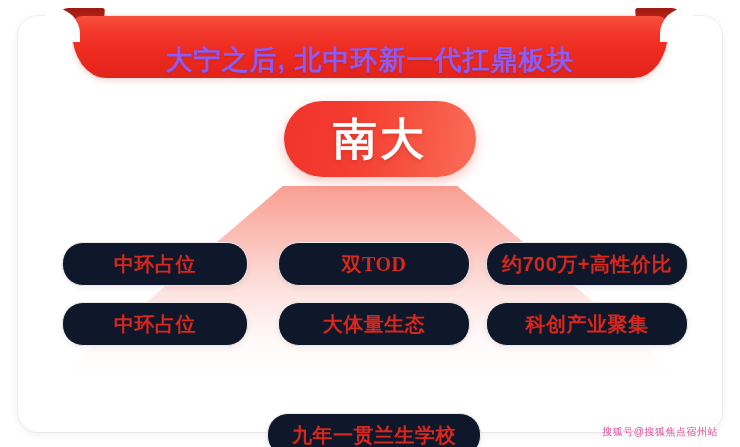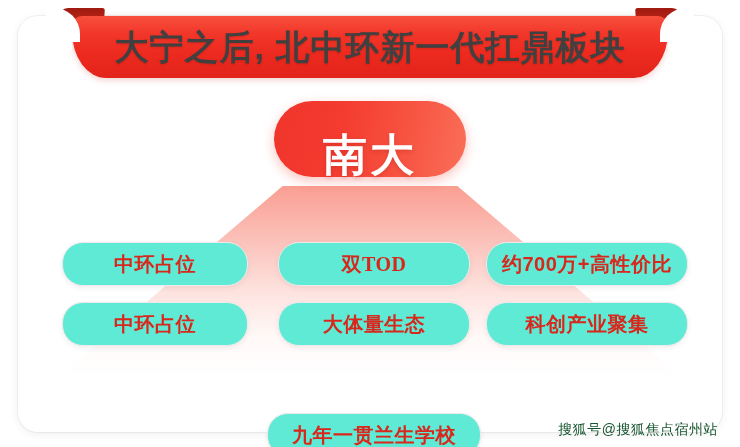--- a/index.html
+++ b/index.html
@@ -92,28 +92,28 @@
   }
   .ribbon::after {
     right: -34px;
     border-top-left-radius: 26px;
     box-shadow: -8px -8px 0 0 #ffffff;
   }
 
   .banner-text {
     position: absolute;
     left: 72px;
-    top: 20px;
+    top: 32px;
     width: 596px;
     height: 56px;
     display: flex;
     align-items: center;
     justify-content: center;
-    color: #404040;
-    font-size: 34px;
+    color: #8b5cf6;
+    font-size: 27px;
     font-weight: bold;
     letter-spacing: 1px;
     text-shadow: 0 1px 2px rgba(150,25,15,0.35);
     z-index: 4;
     white-space: nowrap;
   }
 
   
   .funnel {
     position: absolute;
@@ -127,51 +127,51 @@
         rgba(252,205,198,0.58) 55%,
         rgba(255,232,228,0.26) 80%,
         rgba(255,255,255,0) 100%);
     clip-path: polygon(35.9% 0%, 64.1% 0%, 100% 100%, 0% 100%);
     z-index: 1;
   }
 
   
   .badge {
     position: absolute;
-    left: 274px;
+    left: 284px;
     top: 101px;
     width: 192px;
     height: 76px;
     border-radius: 38px;
     background: linear-gradient(100deg,
         #f0342b 0%,
         #f43c31 35%,
         #f75442 68%,
         #fa6f59 100%);
     box-shadow: 0 4px 12px rgba(240, 60, 45, 0.30);
     display: flex;
-    align-items: flex-end;
+    align-items: center;
     justify-content: center;
     z-index: 3;
   }
   .badge-text {
     color: #ffffff;
     font-size: 44px;
     font-weight: bold;
     letter-spacing: 3px;
     line-height: 1;
     text-shadow: 0 2px 4px rgba(170,35,25,0.30);
   }
 
   
   .pill {
     position: absolute;
     height: 42px;
     border-radius: 21px;
-    background: #5eead4;
+    background: #0f172a;
     border: 1px solid #eceaea;
     display: flex;
     align-items: center;
     justify-content: center;
     box-shadow: 0 2px 5px rgba(120, 90, 90, 0.10);
     z-index: 2;
   }
   .pill-text {
     color: #d8271c;
     font-size: 20px;
@@ -187,22 +187,22 @@
   .c1 { left: 62px;  width: 184px; }
   .c2 { left: 278px; width: 190px; font-family: Liberation Serif, serif; }
   .c3 { left: 486px; width: 200px; text-align: center; }
   .cmid { left: 267px; width: 212px; margin-top: 48px; }
 
   
   .watermark {
     position: absolute;
     right: 22px;
     bottom: 8px;
-    color: #14532d;
-    font-size: 14px;
+    color: #ec4899;
+    font-size: 10px;
     letter-spacing: 0.5px;
     white-space: nowrap;
     z-index: 5;
   }
 </style>
 </head>
 <body>
 
 <div class="stage">
 

